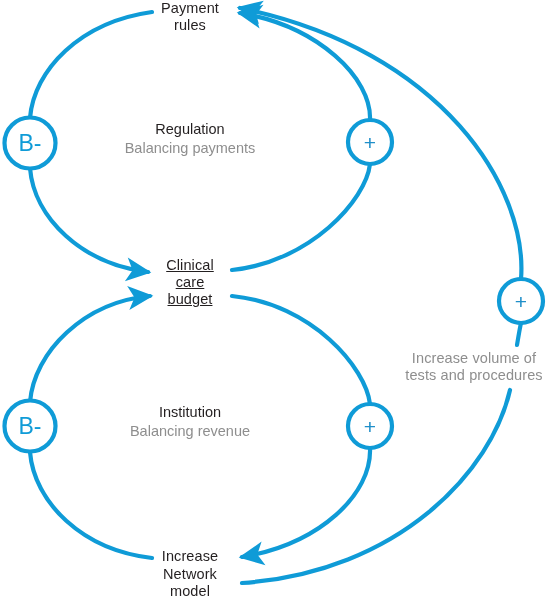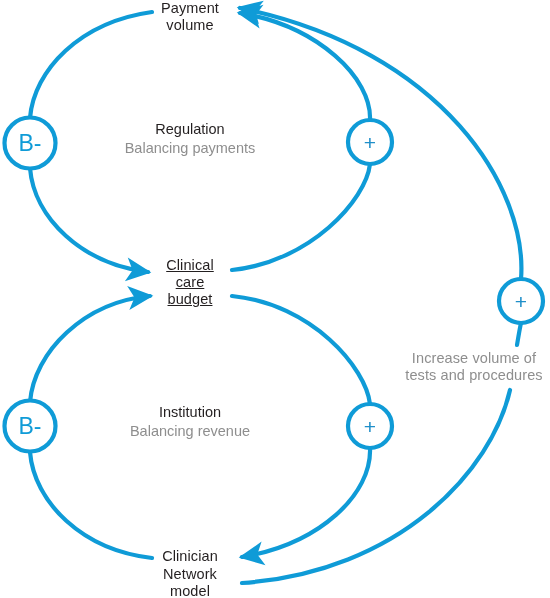--- a/index.html
+++ b/index.html
@@ -109,27 +109,27 @@
       <circle cx="370" cy="426" r="22" fill="#ffffff" stroke="#0f9bd7" stroke-width="4.2"></circle>
       <text class="plus-glyph" x="370" y="426.5" text-anchor="middle" dominant-baseline="central">+</text>
     </g>
     <g>
       <circle cx="521" cy="301" r="22" fill="#ffffff" stroke="#0f9bd7" stroke-width="4.2"></circle>
       <text class="plus-glyph" x="521" y="301.5" text-anchor="middle" dominant-baseline="central">+</text>
     </g>
   </svg>
 
   <div class="node-label" style="left:140px; top:0px; width:100px;">Payment
-volume</div>
+rules</div>
 
   <div class="node-label" style="left:140px; top:257px; width:100px;text-decoration:underline;">Clinical
 care
 budget</div>
 
-  <div class="node-label" style="left:140px; top:548px; width:100px;">Clinician</div>
+  <div class="node-label" style="left:140px; top:548px; width:100px;">Increase</div>
 
   <div class="node-label" style="left:140px; top:566px; width:100px;">Network
 model</div>
 
   <div class="node-label muted" style="left:394px; top:350px; width:160px;">Increase volume of
 tests and procedures</div>
 
   <div class="loop-label" style="left:90px; top:120px; width:200px;">
     <span class="loop-title">Regulation</span>
     <span class="loop-sub">Balancing payments</span>

